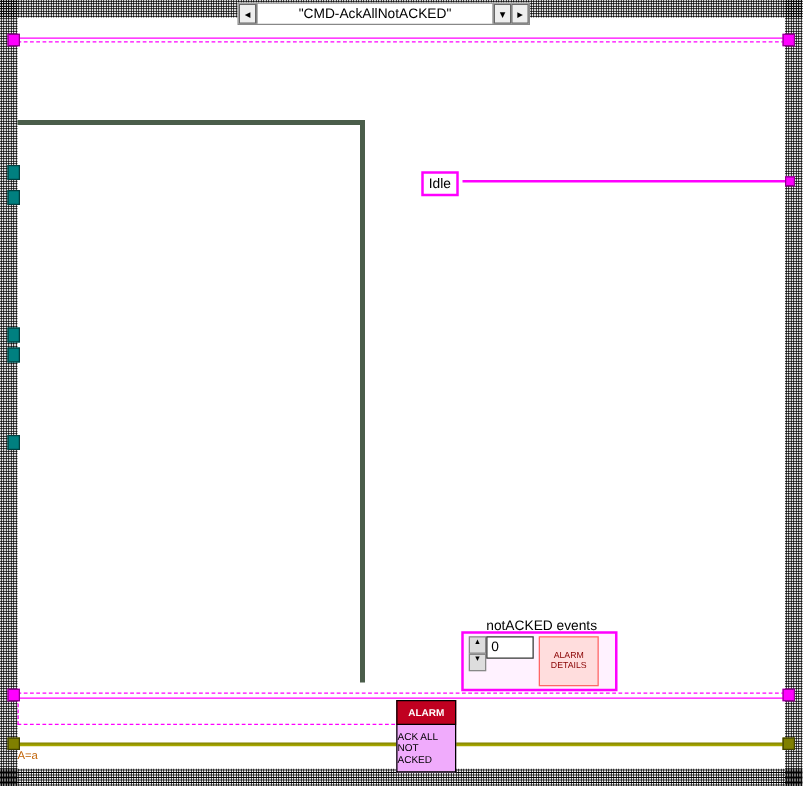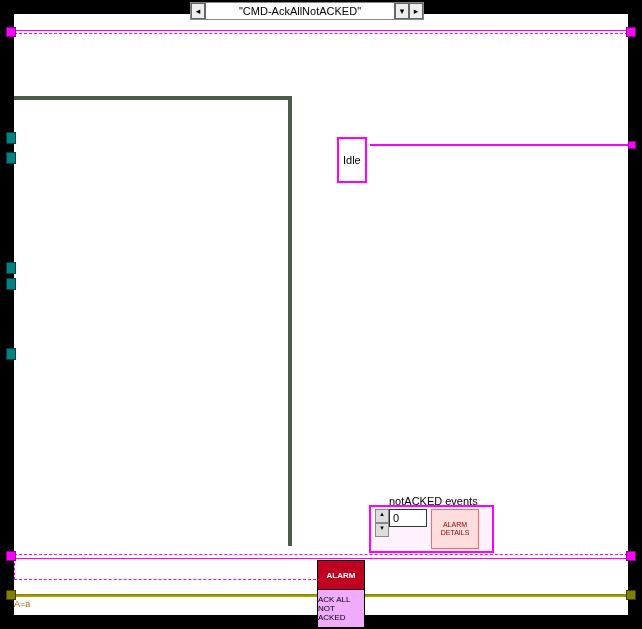--- a/index.html
+++ b/index.html
@@ -62,21 +62,21 @@
     .tunnel {
       position:absolute; width:10px; height:10px;
       background:#f0f; border:1px solid #900090;
     }
     .tunnel.small { width:8px; height:8px; }
 
     
     .idle-box {
       position:absolute; left:337px; top:137px;
       background:#fff; border:2px solid #f0f;
-      padding:15px 4px; font-size:11px;
+      padding:2px 4px; font-size:11px;
     }
     .idle-wire { position:absolute; left:370px; top:144px; width:258px; height:2px; background:#f0f; }
 
     
     .inner-struct {
       position:absolute; left:14px; top:96px;
       width:278px; height:450px;
       border-top:4px solid #4a5d4a;
       border-right:4px solid #4a5d4a;
       border-left:0; border-bottom:0;
@@ -114,21 +114,21 @@
       border:2px solid #f0f;
       background:rgba(255,0,255,0.05);
     }
 
     
     .alarm-node {
       position:absolute; left:317px; top:560px;
       width:48px;
     }
     .alarm-hdr {
-      height:30px; background:#c00020; color:#fff;
+      height:20px; background:#c00020; color:#fff;
       font-size:8px; font-weight:bold;
       display:flex; align-items:center; justify-content:center;
       border:1px solid #000;
     }
     .alarm-body {
       background:#f0abfc; border:1px solid #000; border-top:0;
       font-size:8px; line-height:9px; 
       padding:5px 0;
     }
     

